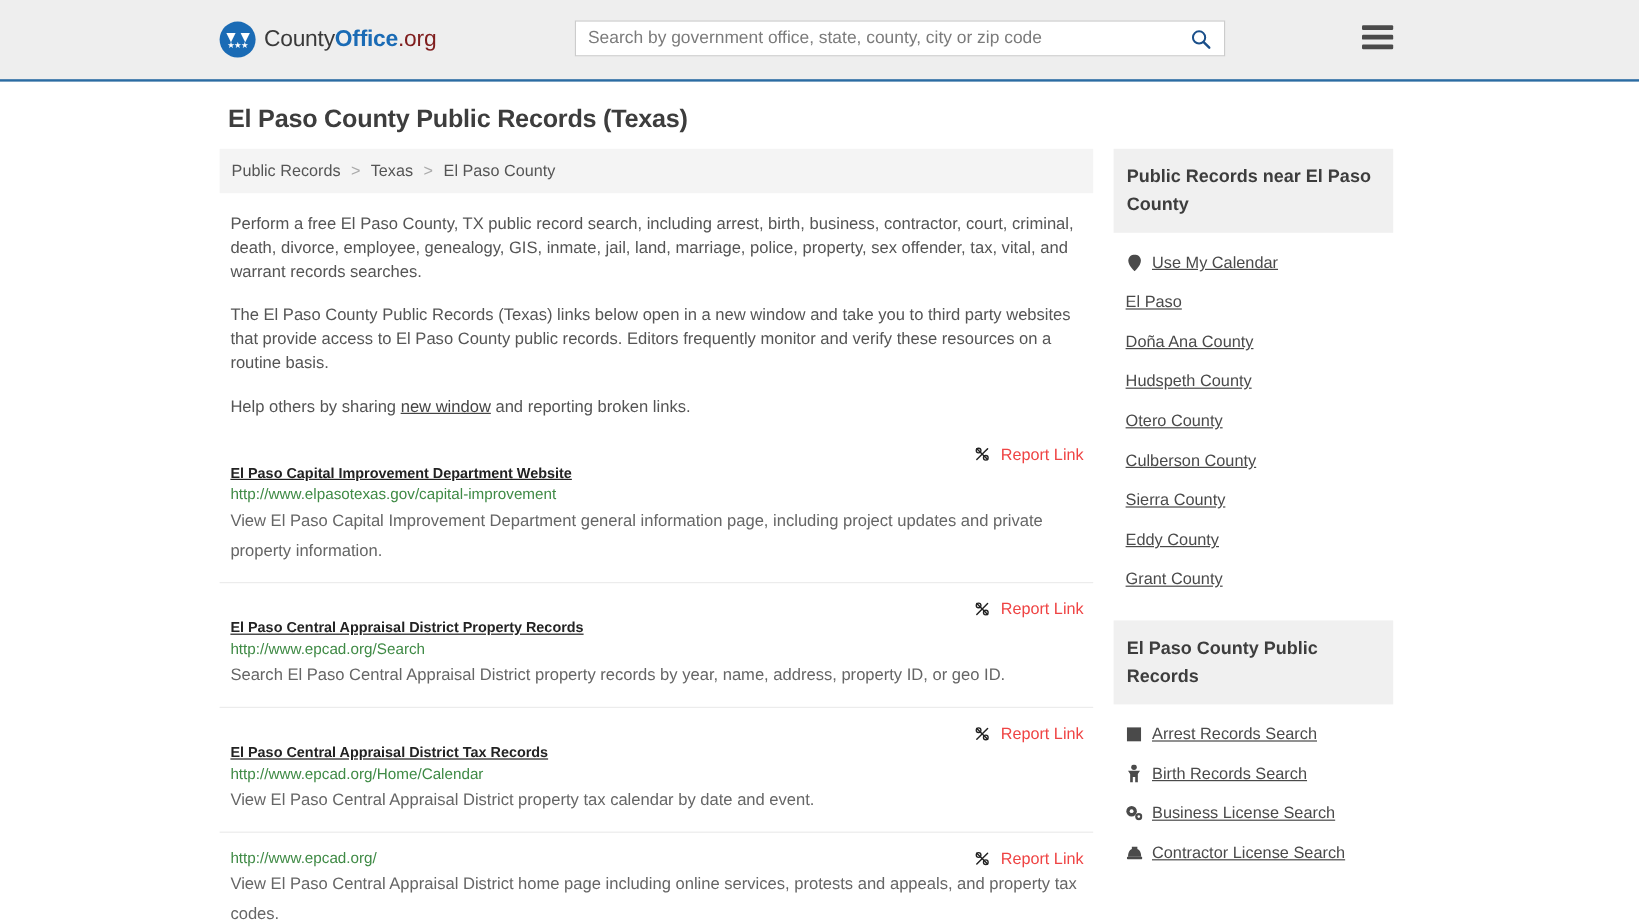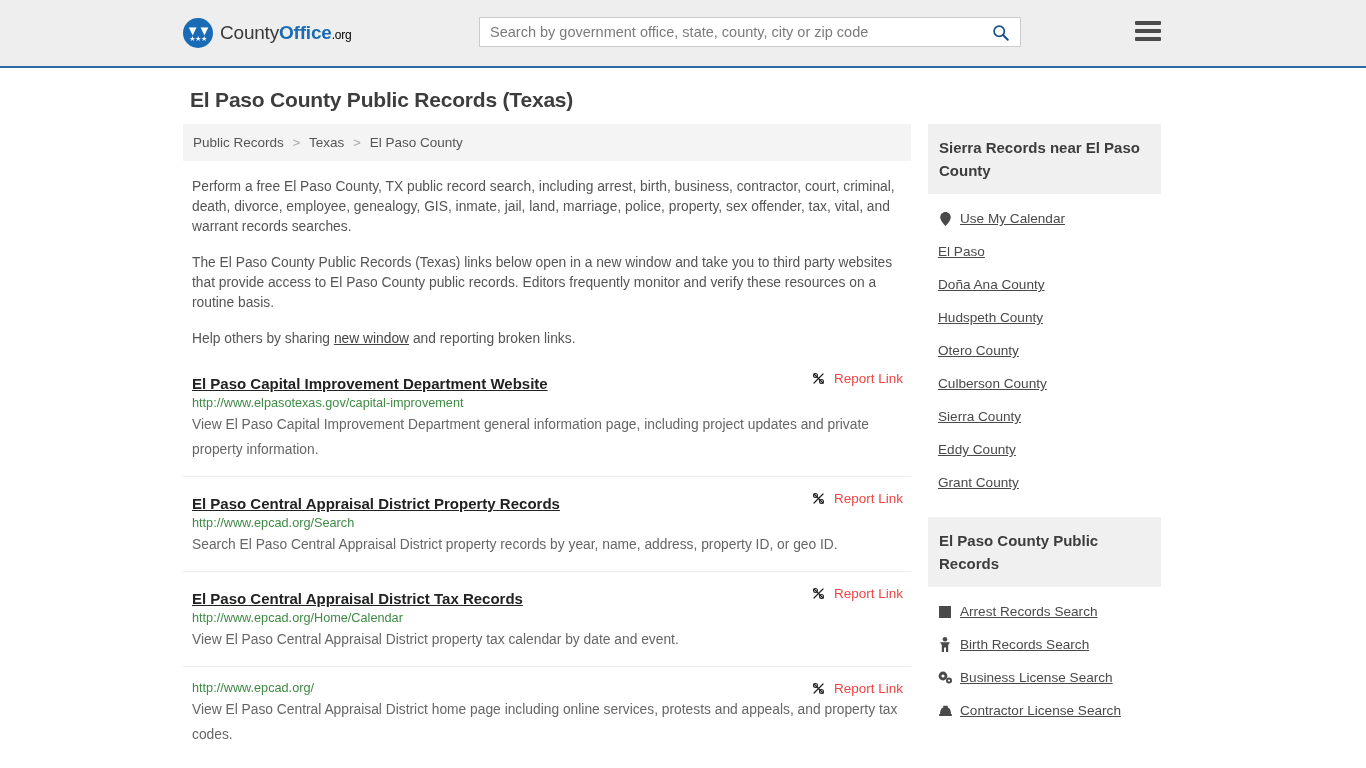--- a/index.html
+++ b/index.html
@@ -40,21 +40,21 @@
     display: flex; flex-direction: column;
     align-items: center; justify-content: center;
     line-height: 1;
     flex: none;
   }
   .brand-mark .eagle { font-size: 13px; color: #ffffff; margin-bottom: -2px; letter-spacing: -1px;}
   .brand-mark .stars { font-size: 7px; color: #ffffff; letter-spacing: -0.5px; }
   .brand-text { font-size: 19px; letter-spacing: -0.2px; white-space: nowrap; }
   .brand-text .c1 { color: #3a3a3a; }
   .brand-text .c2 { color: #1a6bb5; font-weight: bold; }
-  .brand-text .c3 { color: #000000; font-size: 12px; }
+  .brand-text .c3 { color: #7f1d1d; font-size: 19px; }
 
   .search-wrap {
     position: absolute;
     left: 296px;
     top: 17px;
     width: 542px;
     height: 30px;
     background: #ffffff;
     border: 1px solid #cccccc;
     display: flex;
@@ -138,26 +138,26 @@
   
   .links { margin-top: 22px; }
   .link-entry {
     border-bottom: 1px solid #ececec;
     padding: 0 0 14px 9px;
     margin-bottom: 14px;
     position: relative;
   }
   .link-entry:last-child { border-bottom: none; }
   .entry-title {
-    font-size: 15px;
+    font-size: 12px;
     font-weight: bold;
     color: #222222;
     text-decoration: underline;
     display: inline-block;
-    margin: 4px 0 4px 0;
+    margin: 16px 0 4px 0;
   }
   .entry-url {
     font-size: 12.7px;
     color: #3f8a45;
     margin: 0 0 2px 0;
   }
   .entry-desc {
     font-size: 13.8px;
     line-height: 25px;
     color: #666666;
@@ -301,21 +301,21 @@
               </svg>
               <span>Report Link</span>
             </a></div>
         </div>
 
     </div>
 
     <div class="side-col">
 
       <div class="side-box">
-        <div class="side-head">Sierra Records near El Paso County</div>
+        <div class="side-head">Public Records near El Paso County</div>
         <ul class="side-list" id="nearby-list">
             <li>
               <span class="side-icon">
                 <svg width="11" height="14" viewBox="0 0 12 16">
                   <path d="M6 0C2.7 0 0 2.7 0 6c0 4.5 6 10 6 10s6-5.5 6-10c0-3.3-2.7-6-6-6z" fill="#4a4a4a"></path>
                 </svg>
               </span>
               <a href="#">Use My Calendar</a>
             </li>
             <li>

